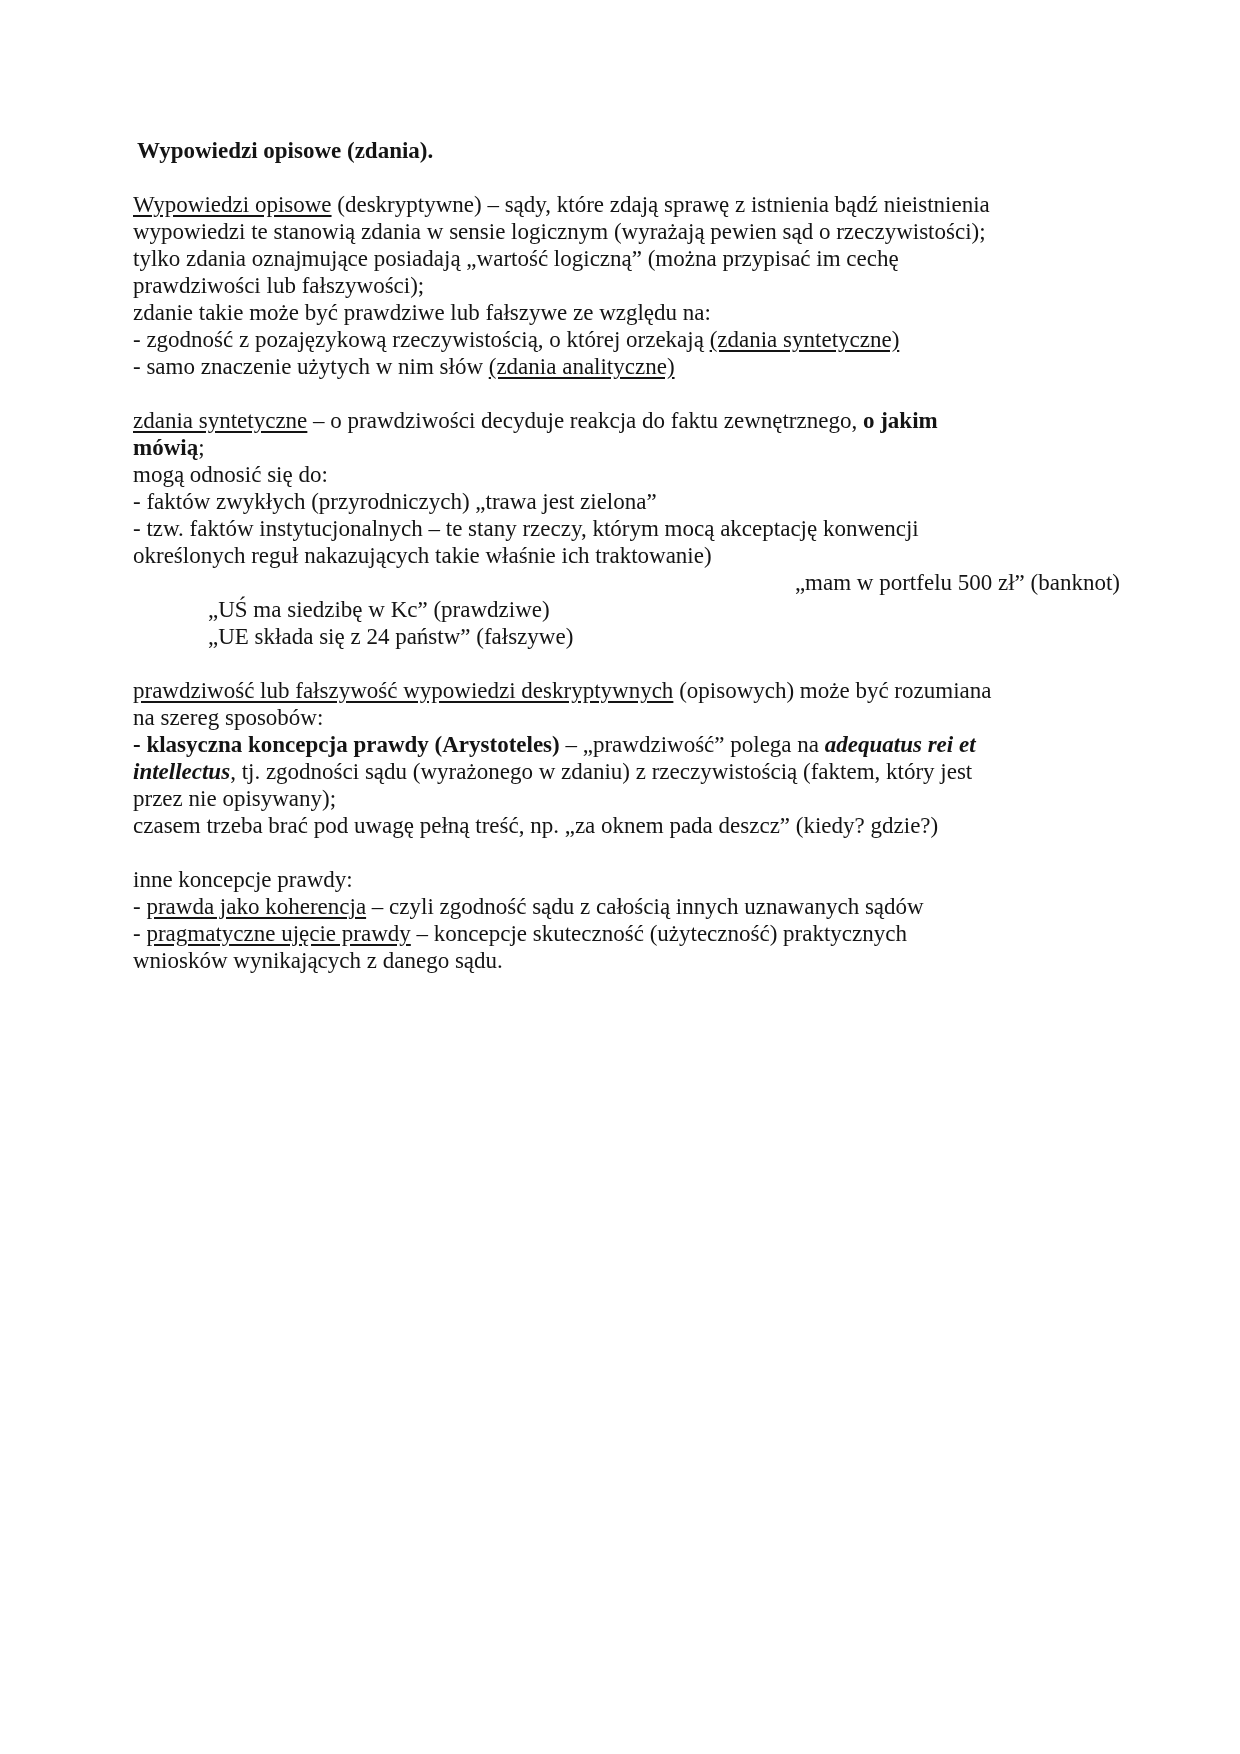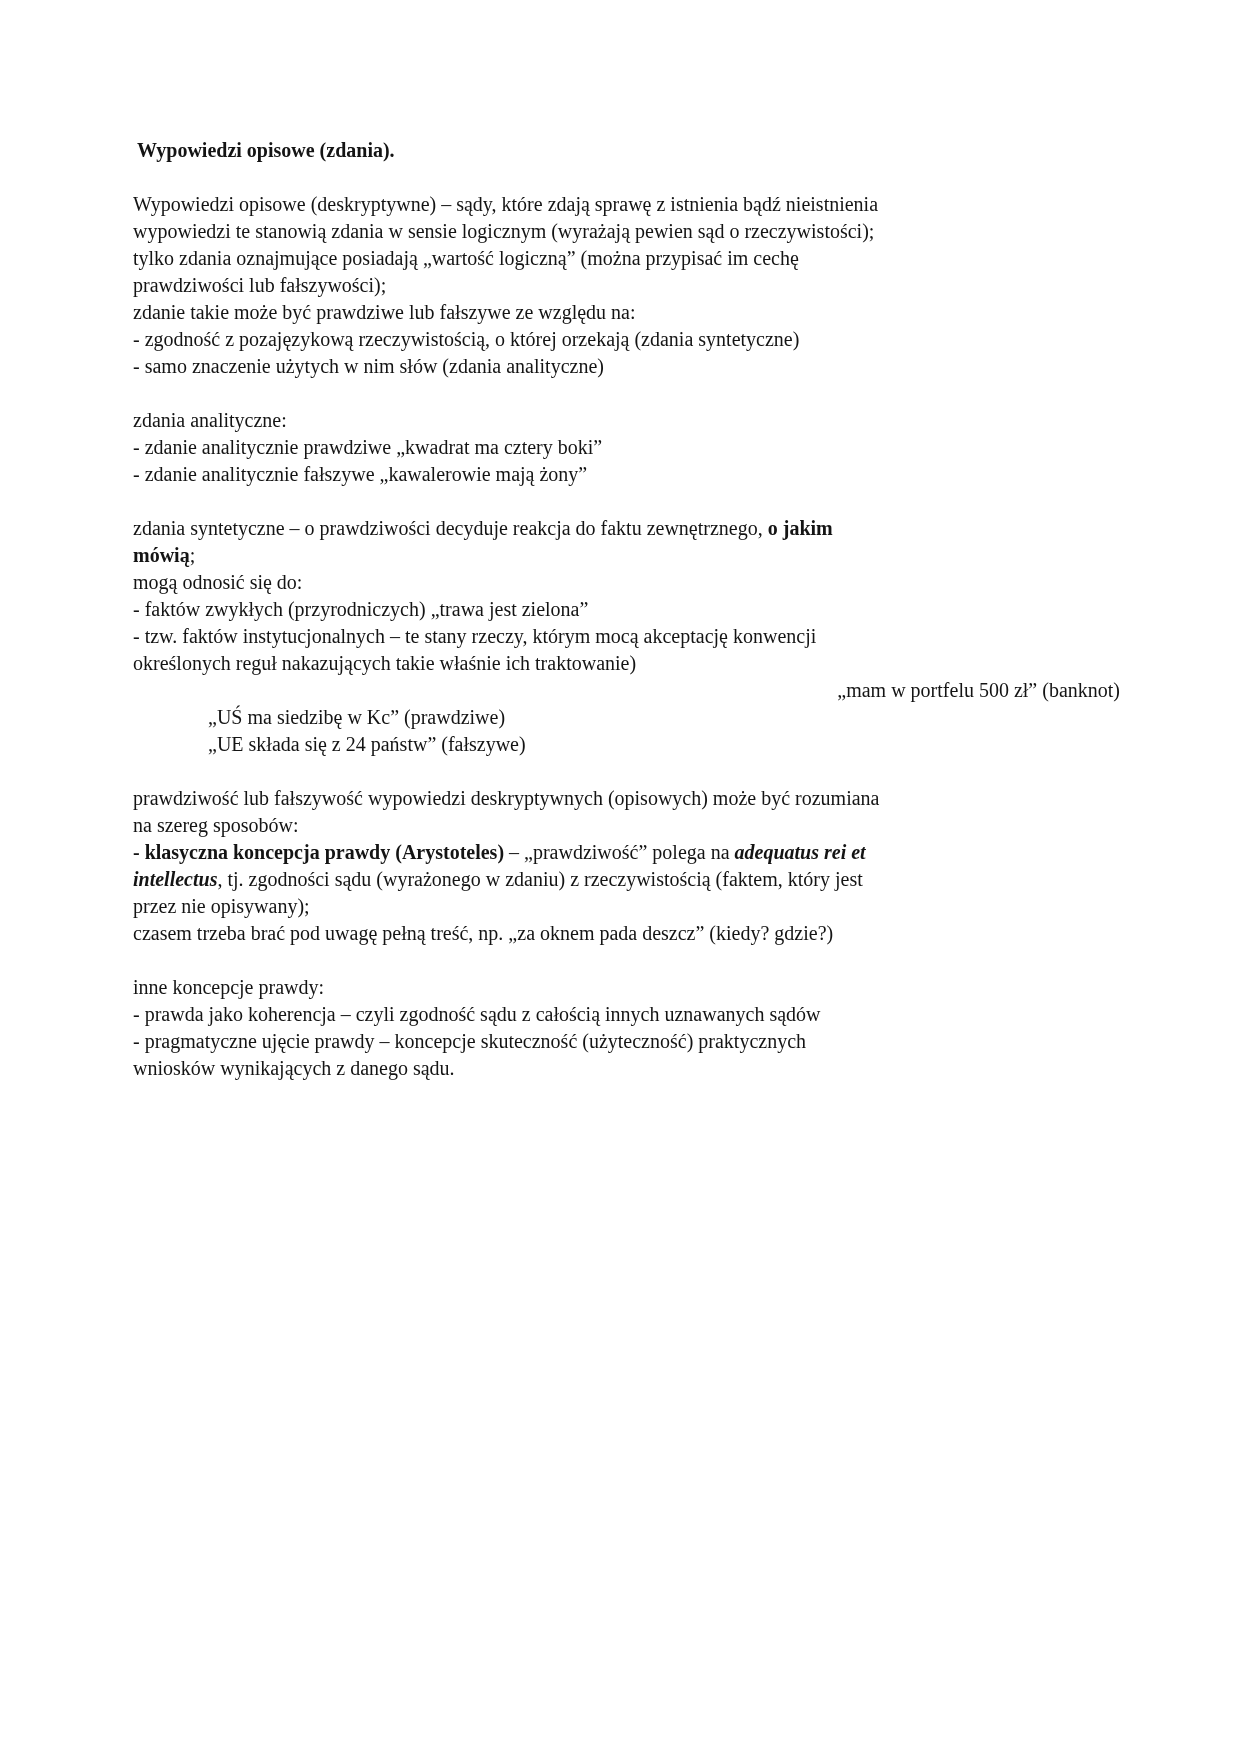--- a/index.html
+++ b/index.html
@@ -5,55 +5,50 @@
   html,body{margin:0;padding:0;}
   body{background:#ffffff;}
   .page{
     position:relative;
     width:1240px;
     height:1754px;
     background:#ffffff;
     box-sizing:border-box;
     padding:137px 120px 0 133px;
     font-family:"Liberation Serif","DejaVu Serif",serif;
-    font-size:20px;
+    font-size:23px;
     line-height:27px;
     color:#141414;
     overflow:hidden;
   }
   .title{
     font-weight:bold;
     margin:0 0 27px 4px;
     white-space:nowrap;
   }
   .section{margin:0 0 27px 0;}
   .line{white-space:nowrap;}
-  .u{text-underline-offset:3px;}
+  .u{text-decoration:underline;text-underline-offset:3px;}
   .b{font-weight:bold;}
   .bi{font-weight:bold;font-style:italic;}
 </style>
 </head>
 <body>
 
 <div class="page" style="background: rgb(255, 255, 255); color: rgb(20, 20, 20);">
   <div class="title">Wypowiedzi opisowe (zdania).</div>
   <div>
       <div class="section">
         <div class="line"><span class="u">Wypowiedzi opisowe</span><span> (deskryptywne) – sądy, które zdają sprawę z istnienia bądź nieistnienia</span></div>
         <div class="line"><span>wypowiedzi te stanowią zdania w sensie logicznym (wyrażają pewien sąd o rzeczywistości);</span></div>
         <div class="line"><span>tylko zdania oznajmujące posiadają „wartość logiczną” (można przypisać im cechę</span></div>
         <div class="line"><span>prawdziwości lub fałszywości);</span></div>
         <div class="line"><span>zdanie takie może być prawdziwe lub fałszywe ze względu na:</span></div>
         <div class="line"><span>- zgodność z pozajęzykową rzeczywistością, o której orzekają </span><span class="u">(zdania syntetyczne)</span></div>
         <div class="line"><span>- samo znaczenie użytych w nim słów </span><span class="u">(zdania analityczne)</span></div>
-      </div>
-      <div class="section">
-        <div class="line"><span class="u">zdania analityczne</span><span>:</span></div>
-        <div class="line"><span>- zdanie analitycznie prawdziwe „kwadrat ma cztery boki”</span></div>
-        <div class="line"><span>- zdanie analitycznie fałszywe „kawalerowie mają żony”</span></div>
       </div>
       <div class="section">
         <div class="line"><span class="u">zdania syntetyczne</span><span> – o prawdziwości decyduje reakcja do faktu zewnętrznego, </span><span class="b">o jakim</span></div>
         <div class="line"><span class="b">mówią</span><span>;</span></div>
         <div class="line"><span>mogą odnosić się do:</span></div>
         <div class="line"><span>- faktów zwykłych (przyrodniczych) „trawa jest zielona”</span></div>
         <div class="line"><span>- tzw. faktów instytucjonalnych – te stany rzeczy, którym mocą akceptację konwencji</span></div>
         <div class="line"><span>określonych reguł nakazujących takie właśnie ich traktowanie)</span></div>
         <div class="line" style="padding-left: 75px; text-align: right;"><span>„mam w portfelu 500 zł” (banknot)</span></div>
         <div class="line" style="padding-left: 75px;"><span>„UŚ ma siedzibę w Kc” (prawdziwe)</span></div>

